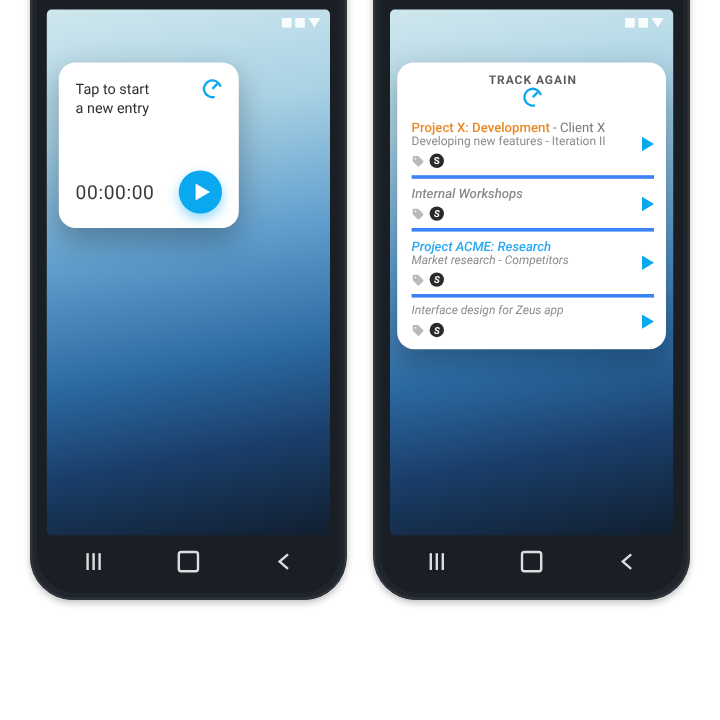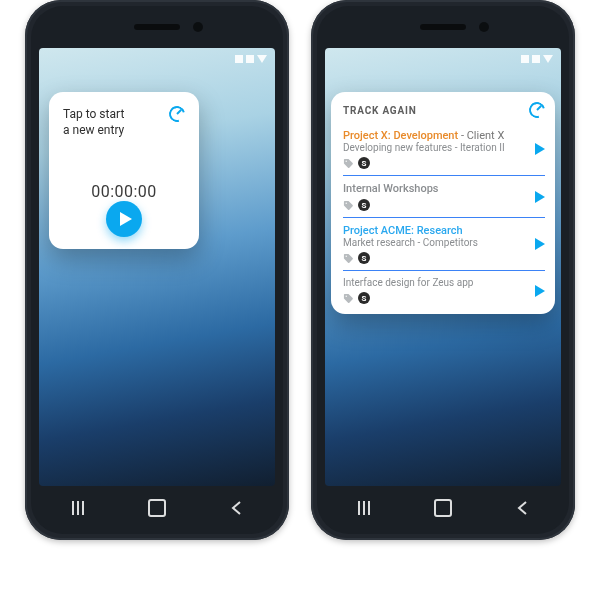--- a/index.html
+++ b/index.html
@@ -1,49 +1,49 @@
 <!DOCTYPE html>
 <html><head>
 <meta charset="utf-8">
 <style>
   html,body{margin:0;padding:0;width:600px;height:600px;background:#fff;font-family:-apple-system,BlinkMacSystemFont,"Segoe UI",Roboto,Arial,sans-serif;}
-  .stage{display:flex;gap:22px;justify-content:center;align-items:flex-start;width:600px;height:500px;}
+  .stage{display:flex;gap:22px;justify-content:center;align-items:flex-end;width:600px;height:500px;}
   .phone{position:relative;width:264px;height:540px;background:#21262d;border-radius:36px;box-shadow:0 2px 6px rgba(0,0,0,.25),0 0 0 2px #2e343c inset;padding:8px;box-sizing:border-box;}
   .bezel{position:absolute;inset:6px;border-radius:32px;background:#1a1f25;}
   .screen{position:absolute;left:14px;right:14px;top:48px;bottom:54px;border-radius:4px;overflow:hidden;background:linear-gradient(170deg,#cfe7ee 0%,#a9d2e4 22%,#5e9ccc 46%,#2c6aa3 66%,#1a3e6a 82%,#111f30 100%);}
   .speaker{position:absolute;top:24px;left:50%;transform:translateX(-50%);width:46px;height:6px;background:#000;border-radius:3px;opacity:.6;}
   .camera{position:absolute;top:22px;left:50%;margin-left:36px;width:10px;height:10px;border-radius:50%;background:#000;opacity:.55;}
   .status{position:absolute;top:0;left:0;right:0;height:22px;display:flex;justify-content:flex-end;align-items:center;gap:3px;padding:0 8px;box-sizing:border-box;}
   .st-sq{width:8px;height:8px;background:rgba(255,255,255,.9);}
   .st-tri{width:0;height:0;border-left:5px solid transparent;border-right:5px solid transparent;border-top:8px solid rgba(255,255,255,.9);}
   .navbar{position:absolute;left:14px;right:14px;bottom:16px;height:32px;display:flex;justify-content:space-around;align-items:center;}
   .nav-btn{color:rgba(255,255,255,.85);display:flex;align-items:center;justify-content:center;width:40px;height:24px;}
   .nav-recent{display:flex;gap:3px;}
   .nav-recent span{display:block;width:2px;height:14px;background:rgba(255,255,255,.85);}
   .nav-home{width:14px;height:14px;border:2px solid rgba(255,255,255,.85);border-radius:3px;}
   .nav-back svg{display:block;}
 
   
   .widget-sm{position:absolute;left:10px;top:44px;width:150px;background:#fff;border-radius:14px;box-shadow:0 10px 26px rgba(0,0,0,.28);padding:14px 14px 12px;box-sizing:border-box;}
   .w-head{display:flex;justify-content:space-between;align-items:flex-start;}
   .w-prompt{font-size:12px;color:#2f2f2f;line-height:1.35;}
-  .w-row{display:flex;justify-content:space-between;align-items:center;margin-top:44px;flex-direction:column;}
+  .w-row{display:flex;justify-content:space-between;align-items:center;margin-top:44px;}
   .w-timer{font-size:16px;color:#3a3a3a;font-weight:400;letter-spacing:.5px;}
   .play-btn{width:36px;height:36px;border-radius:50%;background:#0aa8ef;display:flex;align-items:center;justify-content:center;box-shadow:0 4px 10px rgba(10,168,239,.45);} 
   .play-btn .tri{width:0;height:0;border-top:7px solid transparent;border-bottom:7px solid transparent;border-left:12px solid #fff;margin-left:3px;}
   .logo{position:relative;width:16px;height:16px;}
   .logo .ring{position:absolute;inset:0;border:2px solid #0aa8ef;border-radius:50%;border-right-color:transparent;transform:rotate(30deg);} 
   .logo .hand{position:absolute;left:50%;top:50%;width:6px;height:2px;background:#0aa8ef;transform-origin:left center;transform:translateY(-1px) rotate(-45deg);}
 
   
   .widget-lg{position:absolute;left:6px;right:6px;top:44px;background:#fff;border-radius:14px;box-shadow:0 10px 26px rgba(0,0,0,.28);padding:10px 10px 4px 12px;box-sizing:border-box;}
-  .lg-head{display:flex;justify-content:space-between;align-items:center;margin-bottom:4px;}
+  .lg-head{display:flex;justify-content:space-between;align-items:center;margin-bottom:4px;flex-direction:column;}
   .lg-title{font-size:10px;font-weight:700;color:#5e5e5e;letter-spacing:.8px;}
   .entry{position:relative;padding:6px 22px 6px 0;border-top:1px solid rgba(0,0,0,0);}
-  .entry + .entry{border-top:1px solid #3b82f6;}
+  .entry + .entry{border-top:3px solid #3b82f6;font-style:italic;}
   .e-title{font-size:11px;white-space:nowrap;overflow:hidden;text-overflow:ellipsis;}
   .e-title .proj{font-weight:500;}
   .e-title .cli{color:#777;}
   .e-desc{font-size:10px;color:#8a8d90;margin-top:0;white-space:nowrap;overflow:hidden;text-overflow:ellipsis;}
   .e-icons{display:flex;gap:4px;margin-top:4px;align-items:center;}
   .tag-ic{width:11px;height:11px;}
   .bill-ic{width:12px;height:12px;border-radius:50%;background:#2a2a2a;color:#fff;display:flex;align-items:center;justify-content:center;font-size:8px;font-weight:700;}
   .e-play{position:absolute;right:0;top:50%;transform:translateY(-50%);width:0;height:0;border-top:6px solid transparent;border-bottom:6px solid transparent;border-left:10px solid #0aa8ef;}
 </style>
 </head>

